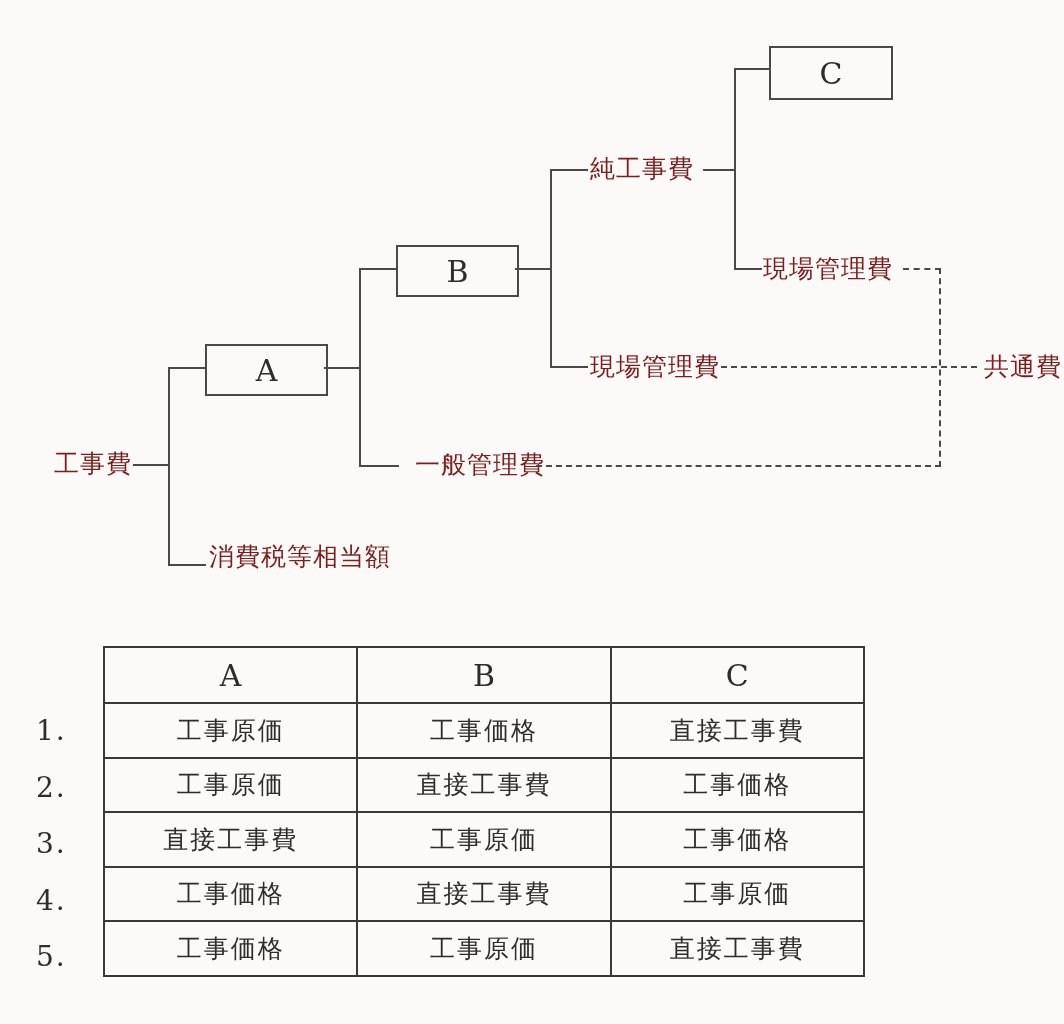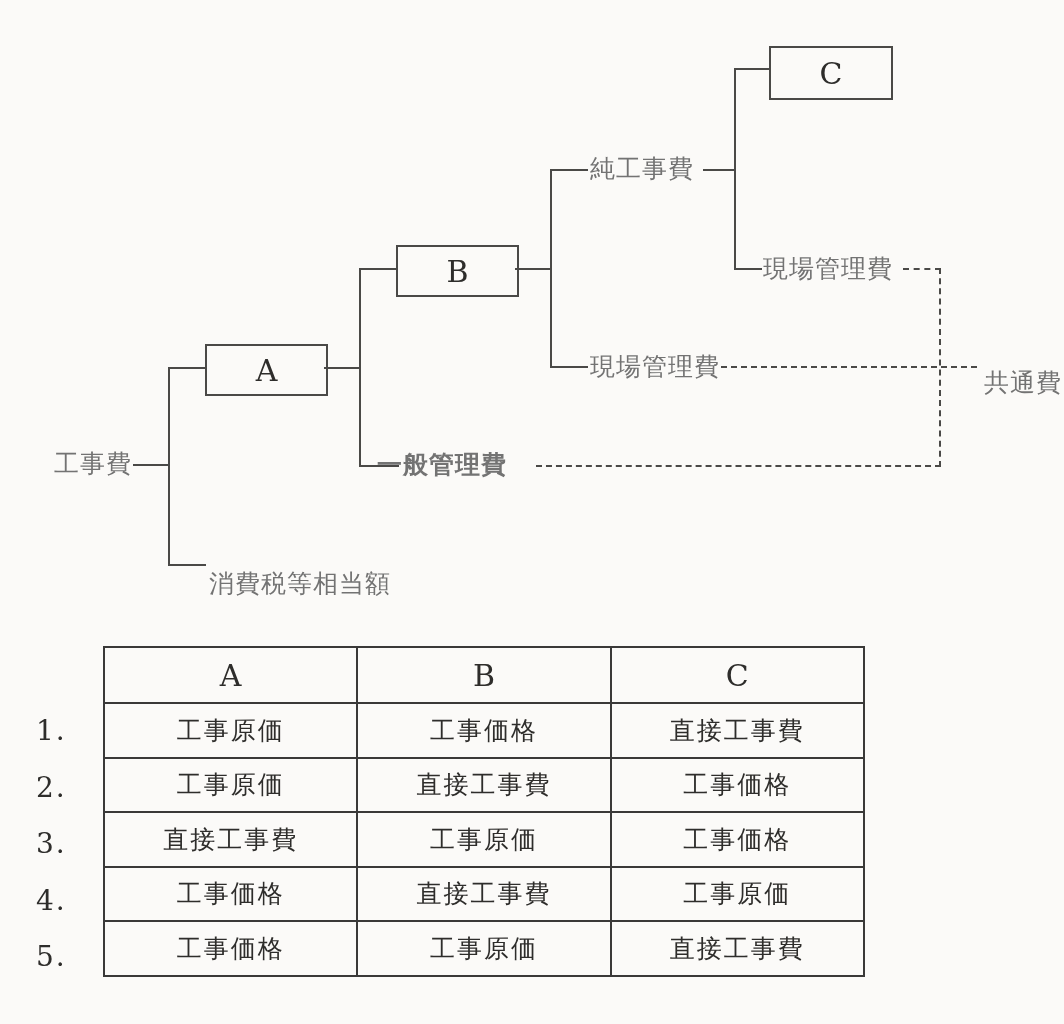--- a/index.html
+++ b/index.html
@@ -48,21 +48,21 @@
     font-size: 30px;
     color: #2e2d2b;
   }
   
   .dlabel {
     position: absolute;
     font-size: 25px;
     letter-spacing: 1px;
     white-space: nowrap;
     line-height: 1;
-    color: #737373;
+    color: #7f1d1d;
   }
   
   .answer-table {
     position: absolute;
     left: 103px;
     top: 646px;
     width: 762px;
     border-collapse: collapse;
     table-layout: fixed;
     font-family: "DejaVu Serif", "Liberation Serif", serif;
@@ -144,30 +144,30 @@
     <div class="hline" style="left:736px; top:268px; width:26px;"></div>
 
     <div class="node-box" style="left:769px; top:46px; width:120px; height:50px;">
       <span>C</span>
     </div>
 
     <div class="dlabel" style="left:763px; top:256px;">現場管理費</div>
 
     <div class="dlabel" style="left:590px; top:354px;font-family:Liberation Serif, serif;">現場管理費</div>
 
-    <div class="dlabel" style="left:377px; top:452px;font-weight:bold;">一般管理費</div>
-
-    <div class="dlabel" style="left:209px; top:571px;">消費税等相当額</div>
+    <div class="dlabel" style="left:415px; top:452px;">一般管理費</div>
+
+    <div class="dlabel" style="left:209px; top:544px;">消費税等相当額</div>
 
     <div class="hdot" style="left:903px; top:268px; width:38px;"></div>
     <div class="vdot" style="left:939px; top:268px; height:199px;"></div>
     <div class="hdot" style="left:721px; top:366px; width:256px;"></div>
     <div class="hdot" style="left:536px; top:465px; width:405px;"></div>
 
-    <div class="dlabel" style="left:984px; top:370px;">共通費</div>
+    <div class="dlabel" style="left:984px; top:354px;">共通費</div>
   </div>
 
   <div class="rownum" style="top:717px;">1.</div>
   <div class="rownum" style="top:774px;">2.</div>
   <div class="rownum" style="top:830px;">3.</div>
   <div class="rownum" style="top:887px;">4.</div>
   <div class="rownum" style="top:943px;">5.</div>
 
   <table class="answer-table">
     <thead>

